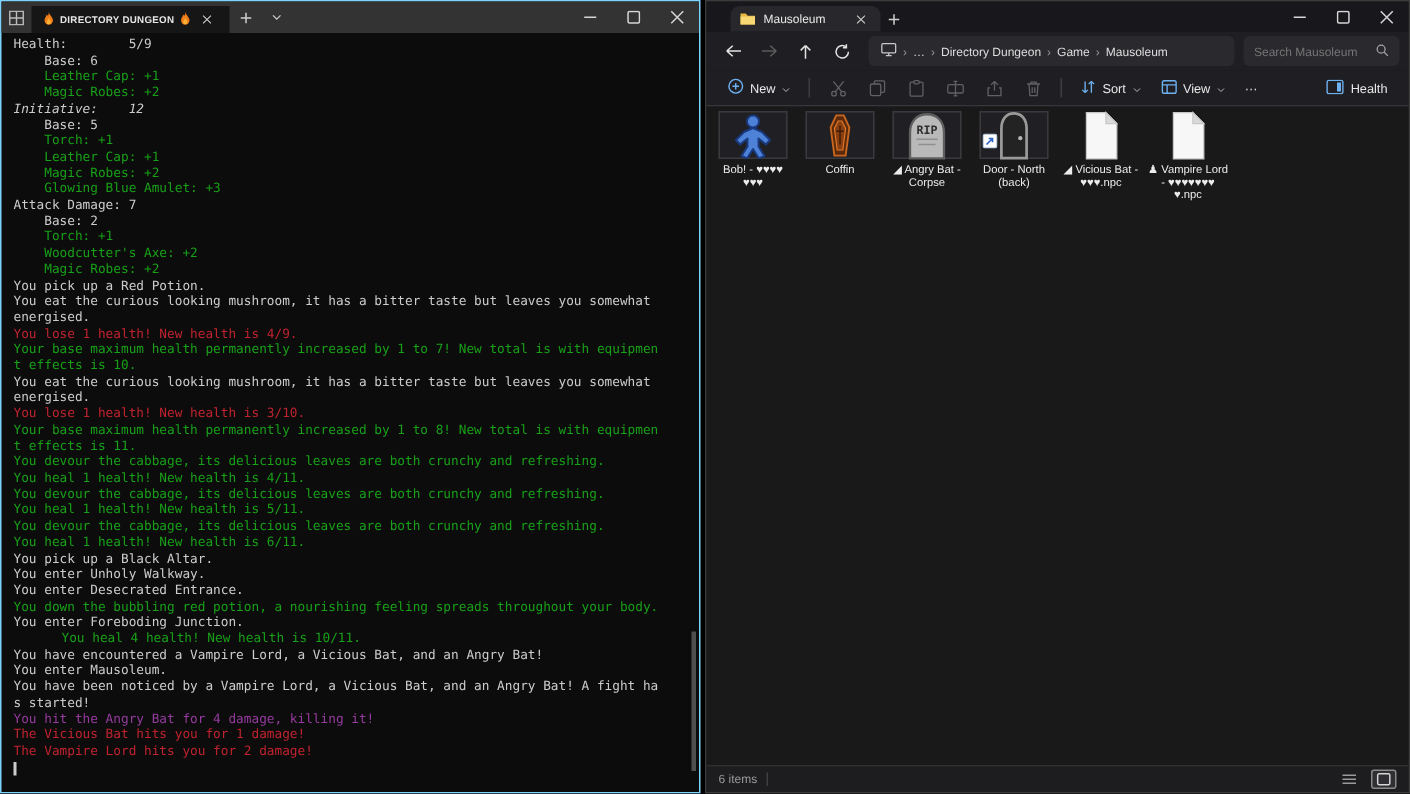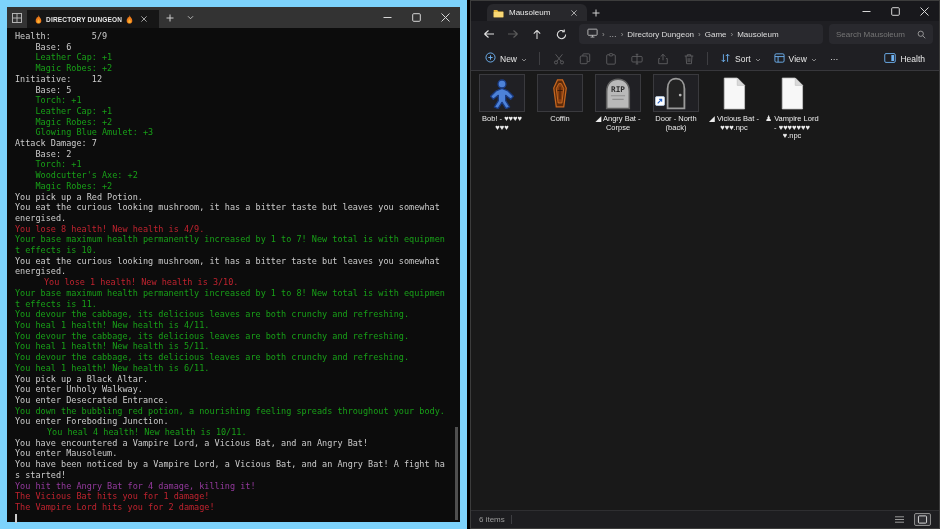--- a/index.html
+++ b/index.html
@@ -1,21 +1,21 @@
 <!DOCTYPE html>
 <html><head>
 <meta charset="utf-8">
 <style>
   * { margin:0; padding:0; box-sizing:border-box; }
   html,body { width:940px; height:529px; overflow:hidden; }
   body { background:#000; font-family:"Liberation Sans",sans-serif; position:relative; }
   .window { position:absolute; top:0; height:529px; }
 
   
-  #terminal { left:0; width:467px; background:#0c0c0c; border:7px solid #7dd3fc; }
+  #terminal { left:0; width:467px; background:#0c0c0c; border:1px solid #7dd3fc; }
   .term-tabbar { height:21px; background:#333333; display:flex; align-items:flex-end; position:relative; }
   .term-app-icon { width:20px; height:21px; display:flex; align-items:center; justify-content:center; }
   .term-tab { height:18px; background:#161616; display:flex; align-items:center; gap:4px; padding:0 8px; }
   .term-tab-title { color:#e6e6e6; font-size:6.5px; font-weight:bold; letter-spacing:.2px; white-space:nowrap; }
   .tab-close, .term-newtab, .term-dropdown { display:flex; align-items:center; justify-content:center; height:18px; width:14px; }
   .term-newtab { width:22px; height:21px; } .term-dropdown { width:18px; height:21px; }
   .caption-group { position:absolute; right:0; top:0; display:flex; height:21px; }
   .cap-btn { width:29px; height:21px; display:flex; align-items:center; justify-content:center; }
   .term-body { padding:3px 0 0 8px; font-family:"DejaVu Sans Mono","Liberation Mono",monospace; font-size:8.5px; line-height:10.7px; }
   .term-line { white-space:pre; }
@@ -36,21 +36,21 @@
   .search-box { width:104px; height:20px; background:#29292e; border-radius:4px; display:flex; align-items:center; padding:0 7px; gap:4px; }
   .search-box input { flex:1; min-width:0; background:transparent; border:none; outline:none; color:#9c9c9c; font-size:8px; font-family:"Liberation Sans",sans-serif; }
   .exp-toolbar { height:24px; background:#1f1f23; border-bottom:1px solid #37373b; display:flex; align-items:center; padding:0 8px; gap:1px; flex:none; }
   .tb-btn { display:flex; align-items:center; gap:4px; padding:3px 6px; border-radius:4px; color:#e8e8e8; font-size:8.5px; white-space:nowrap; }
   .tb-icon-btn { width:25px; height:18px; display:flex; align-items:center; justify-content:center; opacity:.35; border-radius:4px; }
   .tb-divider { width:1px; height:13px; background:#3e3e42; margin:0 5px; }
   .tb-spacer { flex:1; }
   .exp-content { flex:1; background:#191919; padding:3px 2px; position:relative; overflow:hidden; }
   .file-grid { display:flex; align-items:flex-start; }
   .file-item { width:58px; display:flex; flex-direction:column; align-items:center; }
-  .file-tile { width:46px; height:38px; display:flex; align-items:center; justify-content:center; position:relative; margin-bottom:3px; }
+  .file-tile { width:46px; height:32px; display:flex; align-items:center; justify-content:center; position:relative; margin-bottom:3px; }
   .file-tile.ico { background:#202024; border:1px solid #3a3a3e; }
   .shortcut-badge { position:absolute; left:1px; bottom:1px; }
   .file-label { font-size:7.5px; line-height:8.5px; color:#ececec; text-align:center; white-space:nowrap; }
   .exp-statusbar { height:18px; background:#1d1d20; border-top:1px solid #2e2e31; display:flex; align-items:center; gap:6px; padding:0 8px; font-size:8px; color:#9a9a9a; flex:none; }
   .status-divider { width:1px; height:9px; background:#3e3e42; }
   .view-toggle { width:17px; height:13px; display:flex; align-items:center; justify-content:center; border-radius:2px; }
   .view-toggle.active { background:#2f2f33; border:1px solid #8a8a8a; }
 </style>
 </head>
 <body>
@@ -105,40 +105,40 @@
             <path d="M0.5 0.5 L8.5 8.5 M8.5 0.5 L0.5 8.5" stroke="#d6d6d6" stroke-width="1"></path>
           </svg>
         </div>
     </div>
   </div>
   <div class="term-body" id="term-body">
       <div class="term-line" style="color: rgb(204, 204, 204);">Health:        5/9</div>
       <div class="term-line" style="color: rgb(204, 204, 204);">    Base: 6</div>
       <div class="term-line" style="color: rgb(24, 160, 24);">    Leather Cap: +1</div>
       <div class="term-line" style="color: rgb(24, 160, 24);">    Magic Robes: +2</div>
-      <div class="term-line" style="color: rgb(204, 204, 204);">Initiative:    12</div>
+      <div class="term-line" style="color: rgb(204, 204, 204); font-style: italic;">Initiative:    12</div>
       <div class="term-line" style="color: rgb(204, 204, 204);">    Base: 5</div>
       <div class="term-line" style="color: rgb(24, 160, 24);">    Torch: +1</div>
       <div class="term-line" style="color: rgb(24, 160, 24);">    Leather Cap: +1</div>
       <div class="term-line" style="color: rgb(24, 160, 24);">    Magic Robes: +2</div>
       <div class="term-line" style="color: rgb(24, 160, 24);">    Glowing Blue Amulet: +3</div>
       <div class="term-line" style="color: rgb(204, 204, 204);">Attack Damage: 7</div>
       <div class="term-line" style="color: rgb(204, 204, 204);">    Base: 2</div>
       <div class="term-line" style="color: rgb(24, 160, 24);">    Torch: +1</div>
       <div class="term-line" style="color: rgb(24, 160, 24);">    Woodcutter's Axe: +2</div>
       <div class="term-line" style="color: rgb(24, 160, 24);">    Magic Robes: +2</div>
       <div class="term-line" style="color: rgb(204, 204, 204);">You pick up a Red Potion.</div>
       <div class="term-line" style="color: rgb(204, 204, 204);">You eat the curious looking mushroom, it has a bitter taste but leaves you somewhat</div>
       <div class="term-line" style="color: rgb(204, 204, 204);">energised.</div>
-      <div class="term-line" style="color: rgb(192, 35, 47);">You lose 8 health! New health is 4/9.</div>
+      <div class="term-line" style="color: rgb(192, 35, 47);">You lose 1 health! New health is 4/9.</div>
       <div class="term-line" style="color: rgb(24, 160, 24);">Your base maximum health permanently increased by 1 to 7! New total is with equipmen</div>
       <div class="term-line" style="color: rgb(24, 160, 24);">t effects is 10.</div>
       <div class="term-line" style="color: rgb(204, 204, 204);">You eat the curious looking mushroom, it has a bitter taste but leaves you somewhat</div>
       <div class="term-line" style="color: rgb(204, 204, 204);">energised.</div>
-      <div class="term-line" style="color: rgb(192, 35, 47); margin-left: 29px;">You lose 1 health! New health is 3/10.</div>
+      <div class="term-line" style="color: rgb(192, 35, 47);">You lose 1 health! New health is 3/10.</div>
       <div class="term-line" style="color: rgb(24, 160, 24);">Your base maximum health permanently increased by 1 to 8! New total is with equipmen</div>
       <div class="term-line" style="color: rgb(24, 160, 24);">t effects is 11.</div>
       <div class="term-line" style="color: rgb(24, 160, 24);">You devour the cabbage, its delicious leaves are both crunchy and refreshing.</div>
       <div class="term-line" style="color: rgb(24, 160, 24);">You heal 1 health! New health is 4/11.</div>
       <div class="term-line" style="color: rgb(24, 160, 24);">You devour the cabbage, its delicious leaves are both crunchy and refreshing.</div>
       <div class="term-line" style="color: rgb(24, 160, 24);">You heal 1 health! New health is 5/11.</div>
       <div class="term-line" style="color: rgb(24, 160, 24);">You devour the cabbage, its delicious leaves are both crunchy and refreshing.</div>
       <div class="term-line" style="color: rgb(24, 160, 24);">You heal 1 health! New health is 6/11.</div>
       <div class="term-line" style="color: rgb(204, 204, 204);">You pick up a Black Altar.</div>
       <div class="term-line" style="color: rgb(204, 204, 204);">You enter Unholy Walkway.</div>

